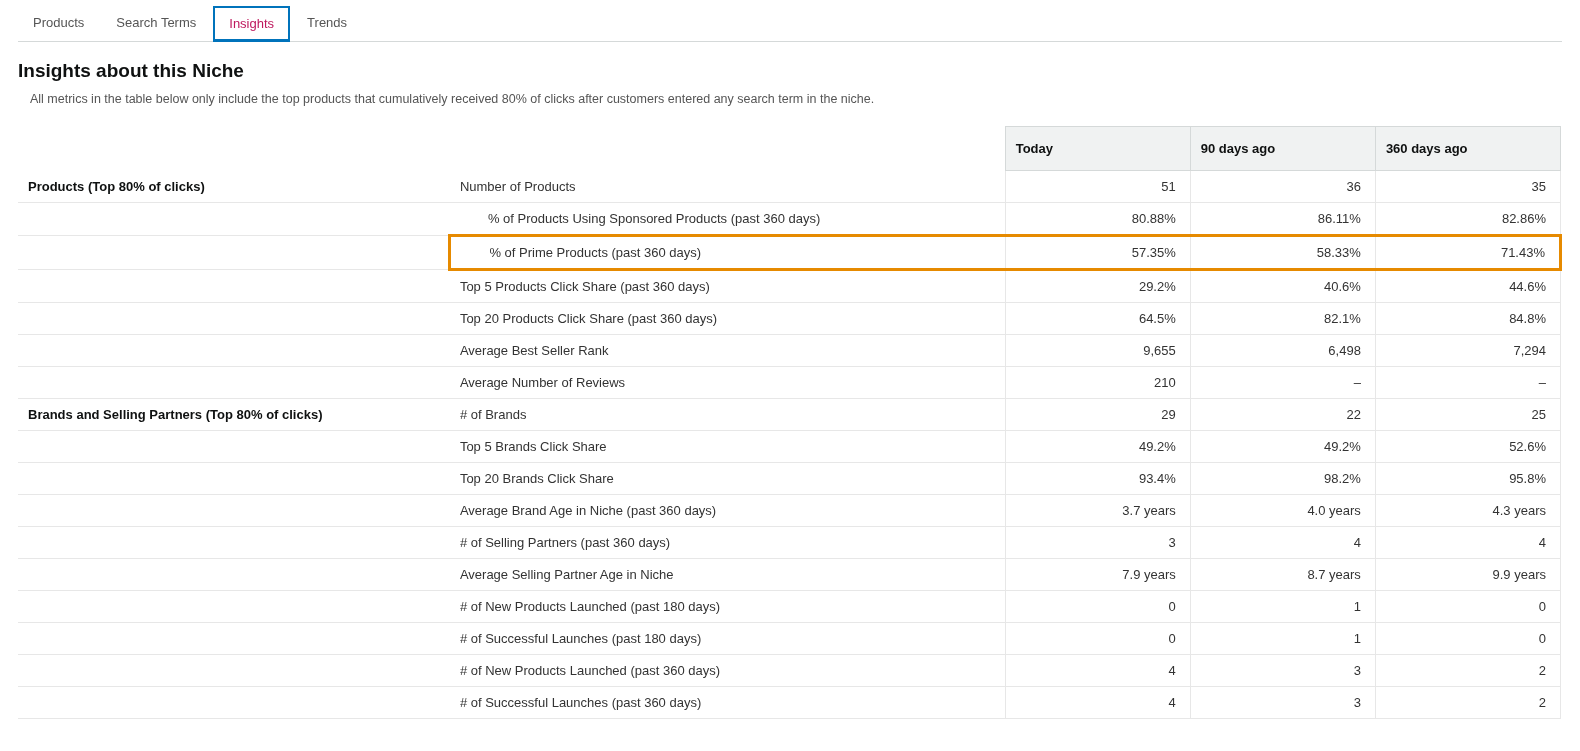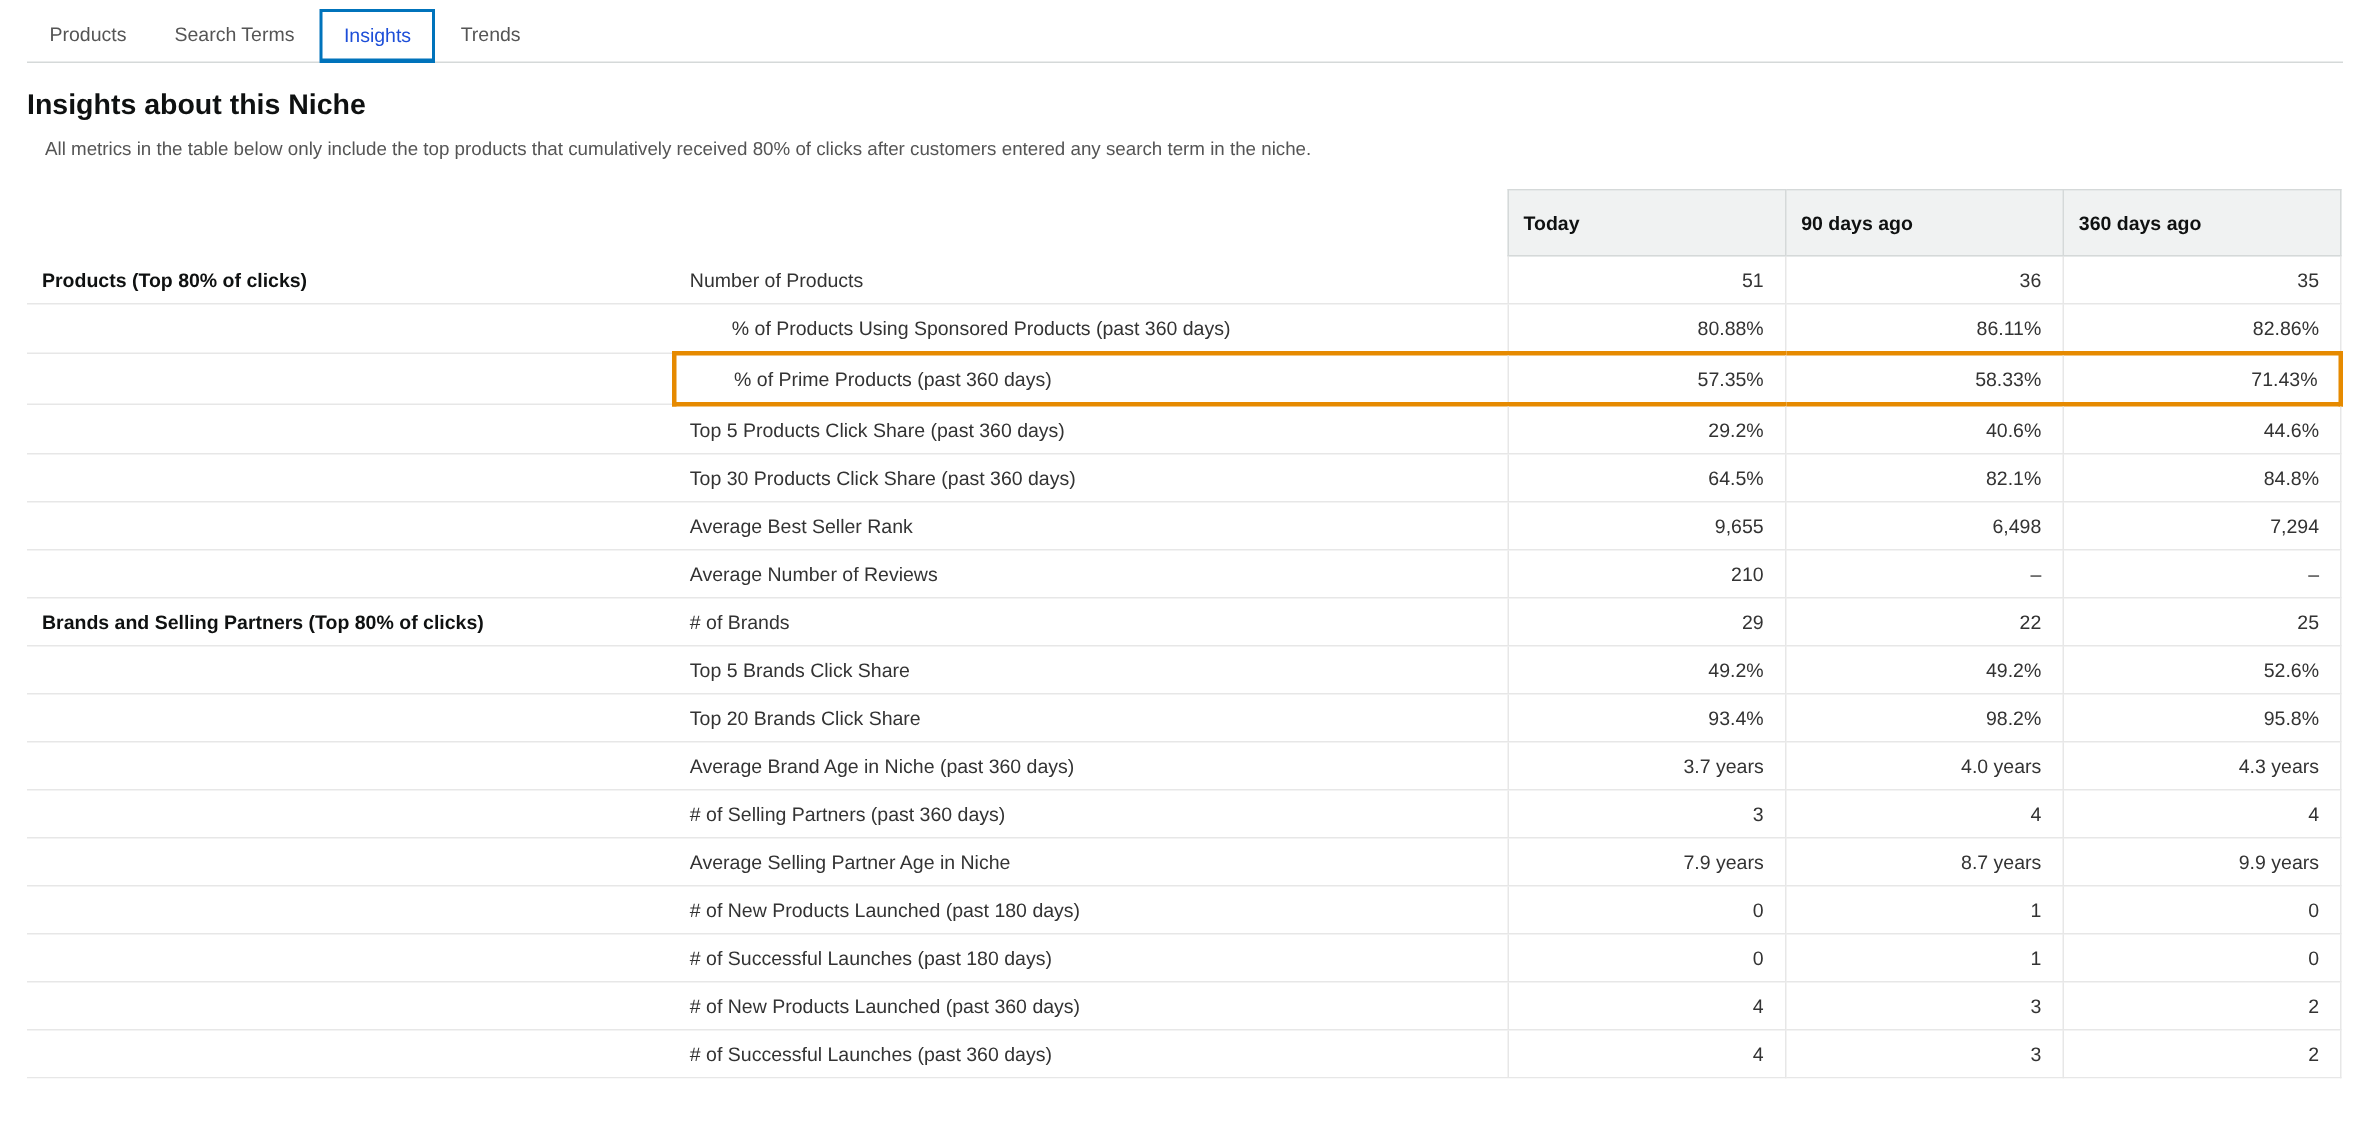--- a/index.html
+++ b/index.html
@@ -19,21 +19,21 @@
     padding: 8px 14px;
     color: #555;
     cursor: pointer;
     border: 1px solid transparent;
     border-bottom: none;
     margin-right: 2px;
     font-size: 13px;
   }
   .tab.active {
     border: 2px solid #0073bb;
-    color: #1d4ed8;
+    color: #be185d;
     font-weight: 500;
     margin-bottom: -1px;
     background: #fff;
     border-bottom: 3px solid #0073bb;
   }
   .page-title {
     font-size: 19px;
     font-weight: 700;
     margin-bottom: 10px;
   }
@@ -157,21 +157,21 @@
       </tr>
       <tr>
         <td class="group-label"></td>
         <td class="metric-label">Top 5 Products Click Share (past 360 days)</td>
         <td class="val">29.2%</td>
         <td class="val">40.6%</td>
         <td class="val">44.6%</td>
       </tr>
       <tr>
         <td class="group-label"></td>
-        <td class="metric-label">Top 30 Products Click Share (past 360 days)</td>
+        <td class="metric-label">Top 20 Products Click Share (past 360 days)</td>
         <td class="val">64.5%</td>
         <td class="val">82.1%</td>
         <td class="val">84.8%</td>
       </tr>
       <tr>
         <td class="group-label"></td>
         <td class="metric-label">Average Best Seller Rank</td>
         <td class="val">9,655</td>
         <td class="val">6,498</td>
         <td class="val">7,294</td>

